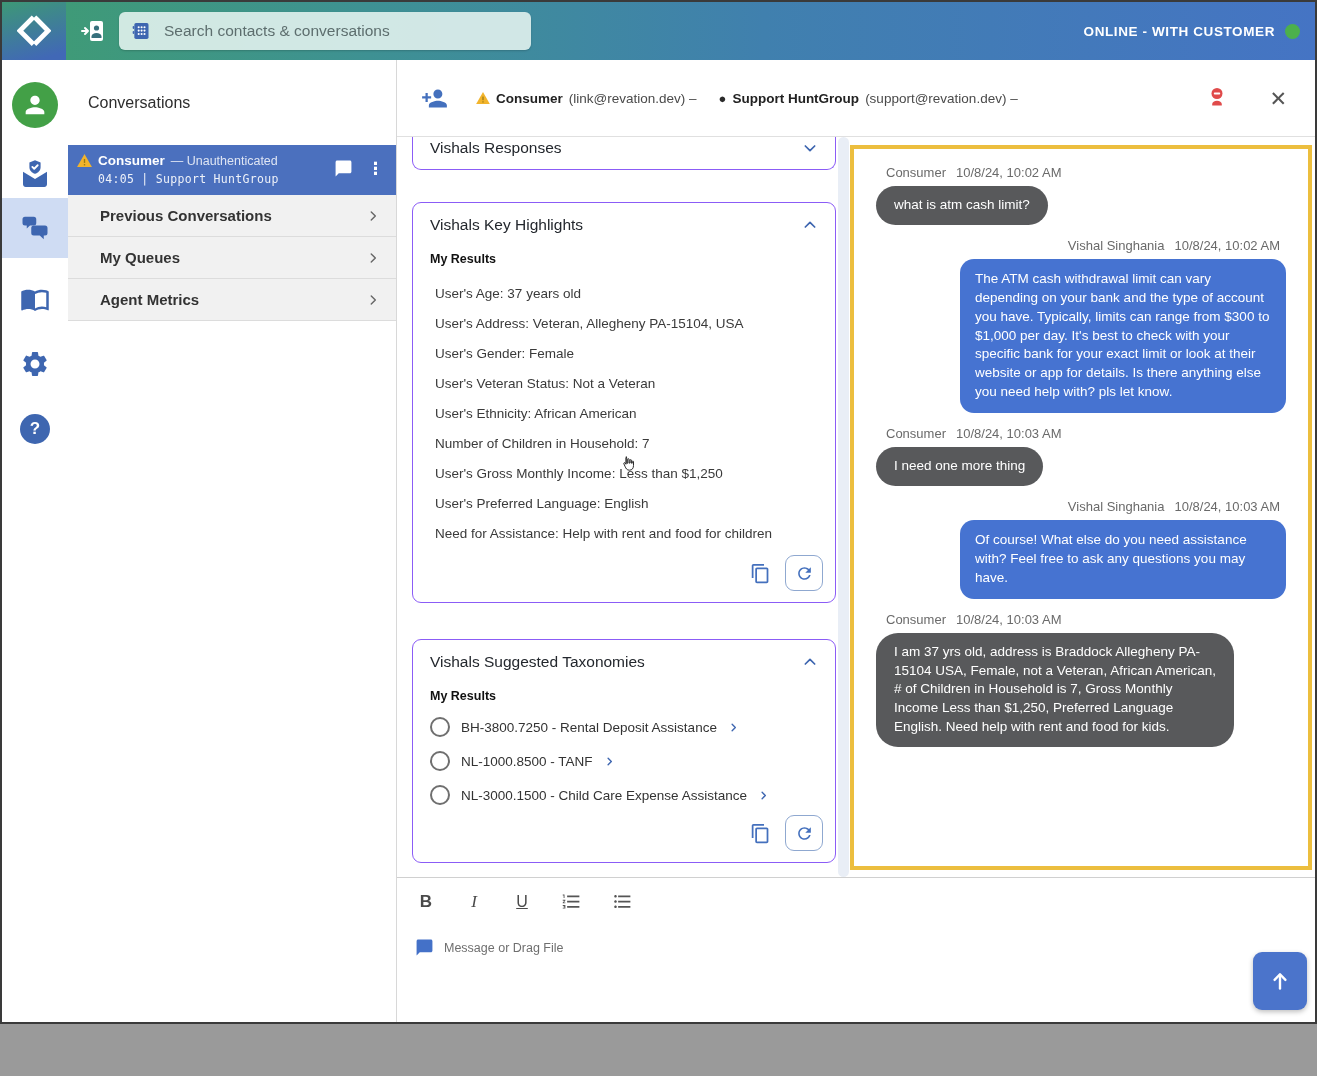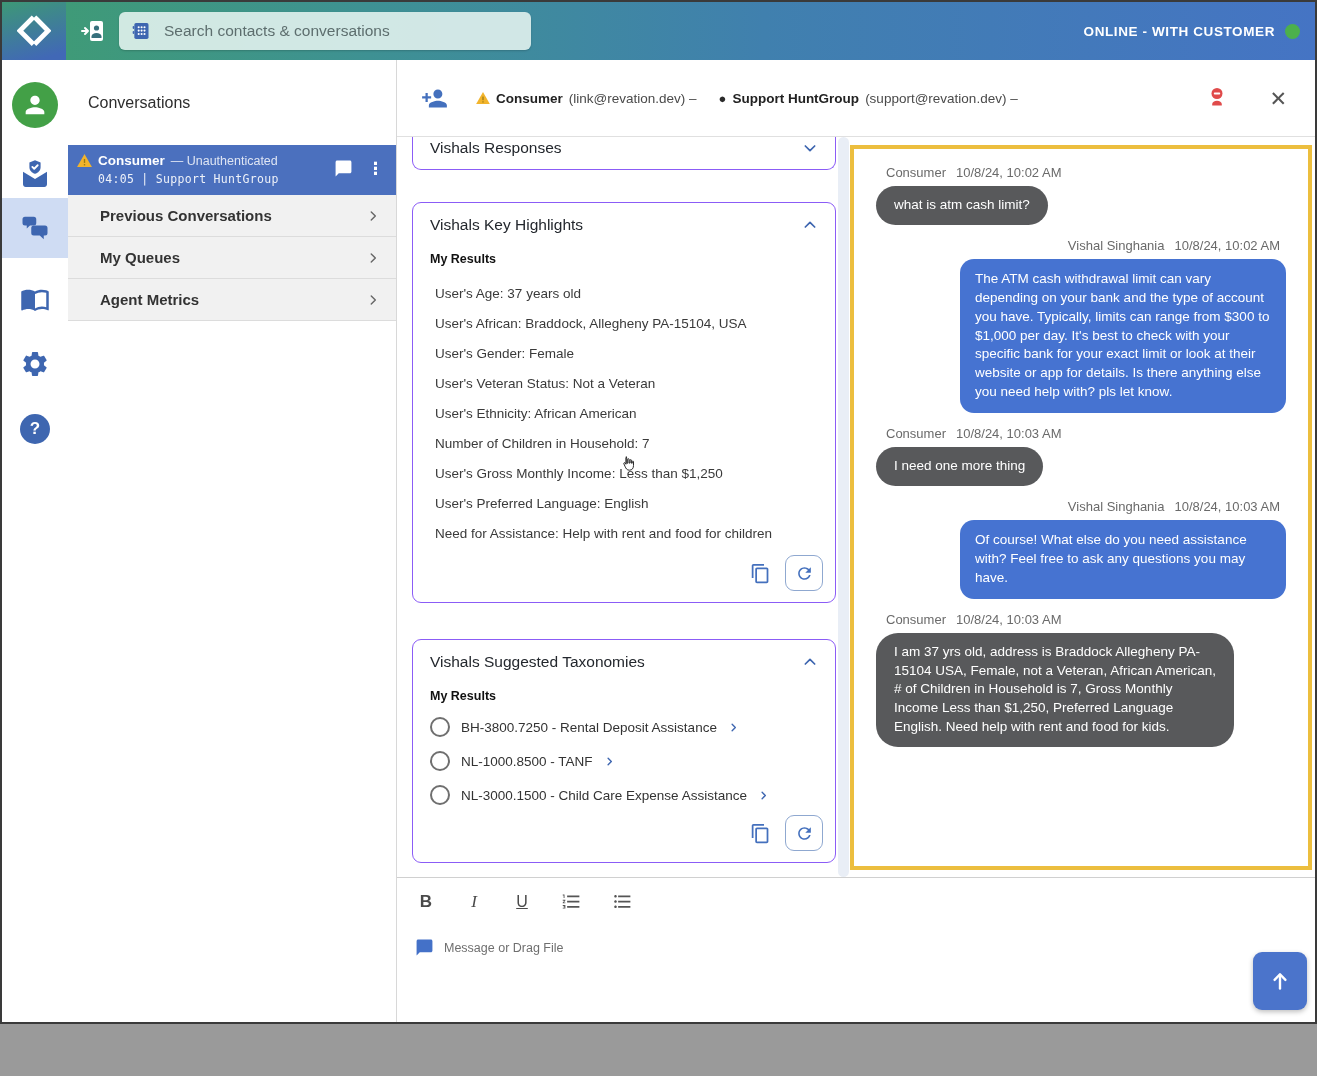--- a/index.html
+++ b/index.html
@@ -282,21 +282,21 @@
       <div class="card-head">
         <span>Vishals Key Highlights</span>
         <svg width="16" height="16" viewBox="0 0 24 24" fill="none" stroke="#3E66B0" stroke-width="2.6" stroke-linecap="round" stroke-linejoin="round">
             <polyline points="5 15 12 8 19 15"></polyline>
           </svg>
       </div>
       <div class="results-label">My Results</div>
       <div class="hl-list">
   <div class="hl-item">User's Age: 37 years old</div>
 
-  <div class="hl-item">User's African: Braddock, Allegheny PA-15104, USA</div>
+  <div class="hl-item">User's Address: Veteran, Allegheny PA-15104, USA</div>
 
   <div class="hl-item">User's Gender: Female</div>
 
   <div class="hl-item">User's Veteran Status: Not a Veteran</div>
 
   <div class="hl-item">User's Ethnicity: African American</div>
 
   <div class="hl-item">Number of Children in Household: 7</div>
 
   <div class="hl-item">User's Gross Monthly Income: Less than $1,250</div>

